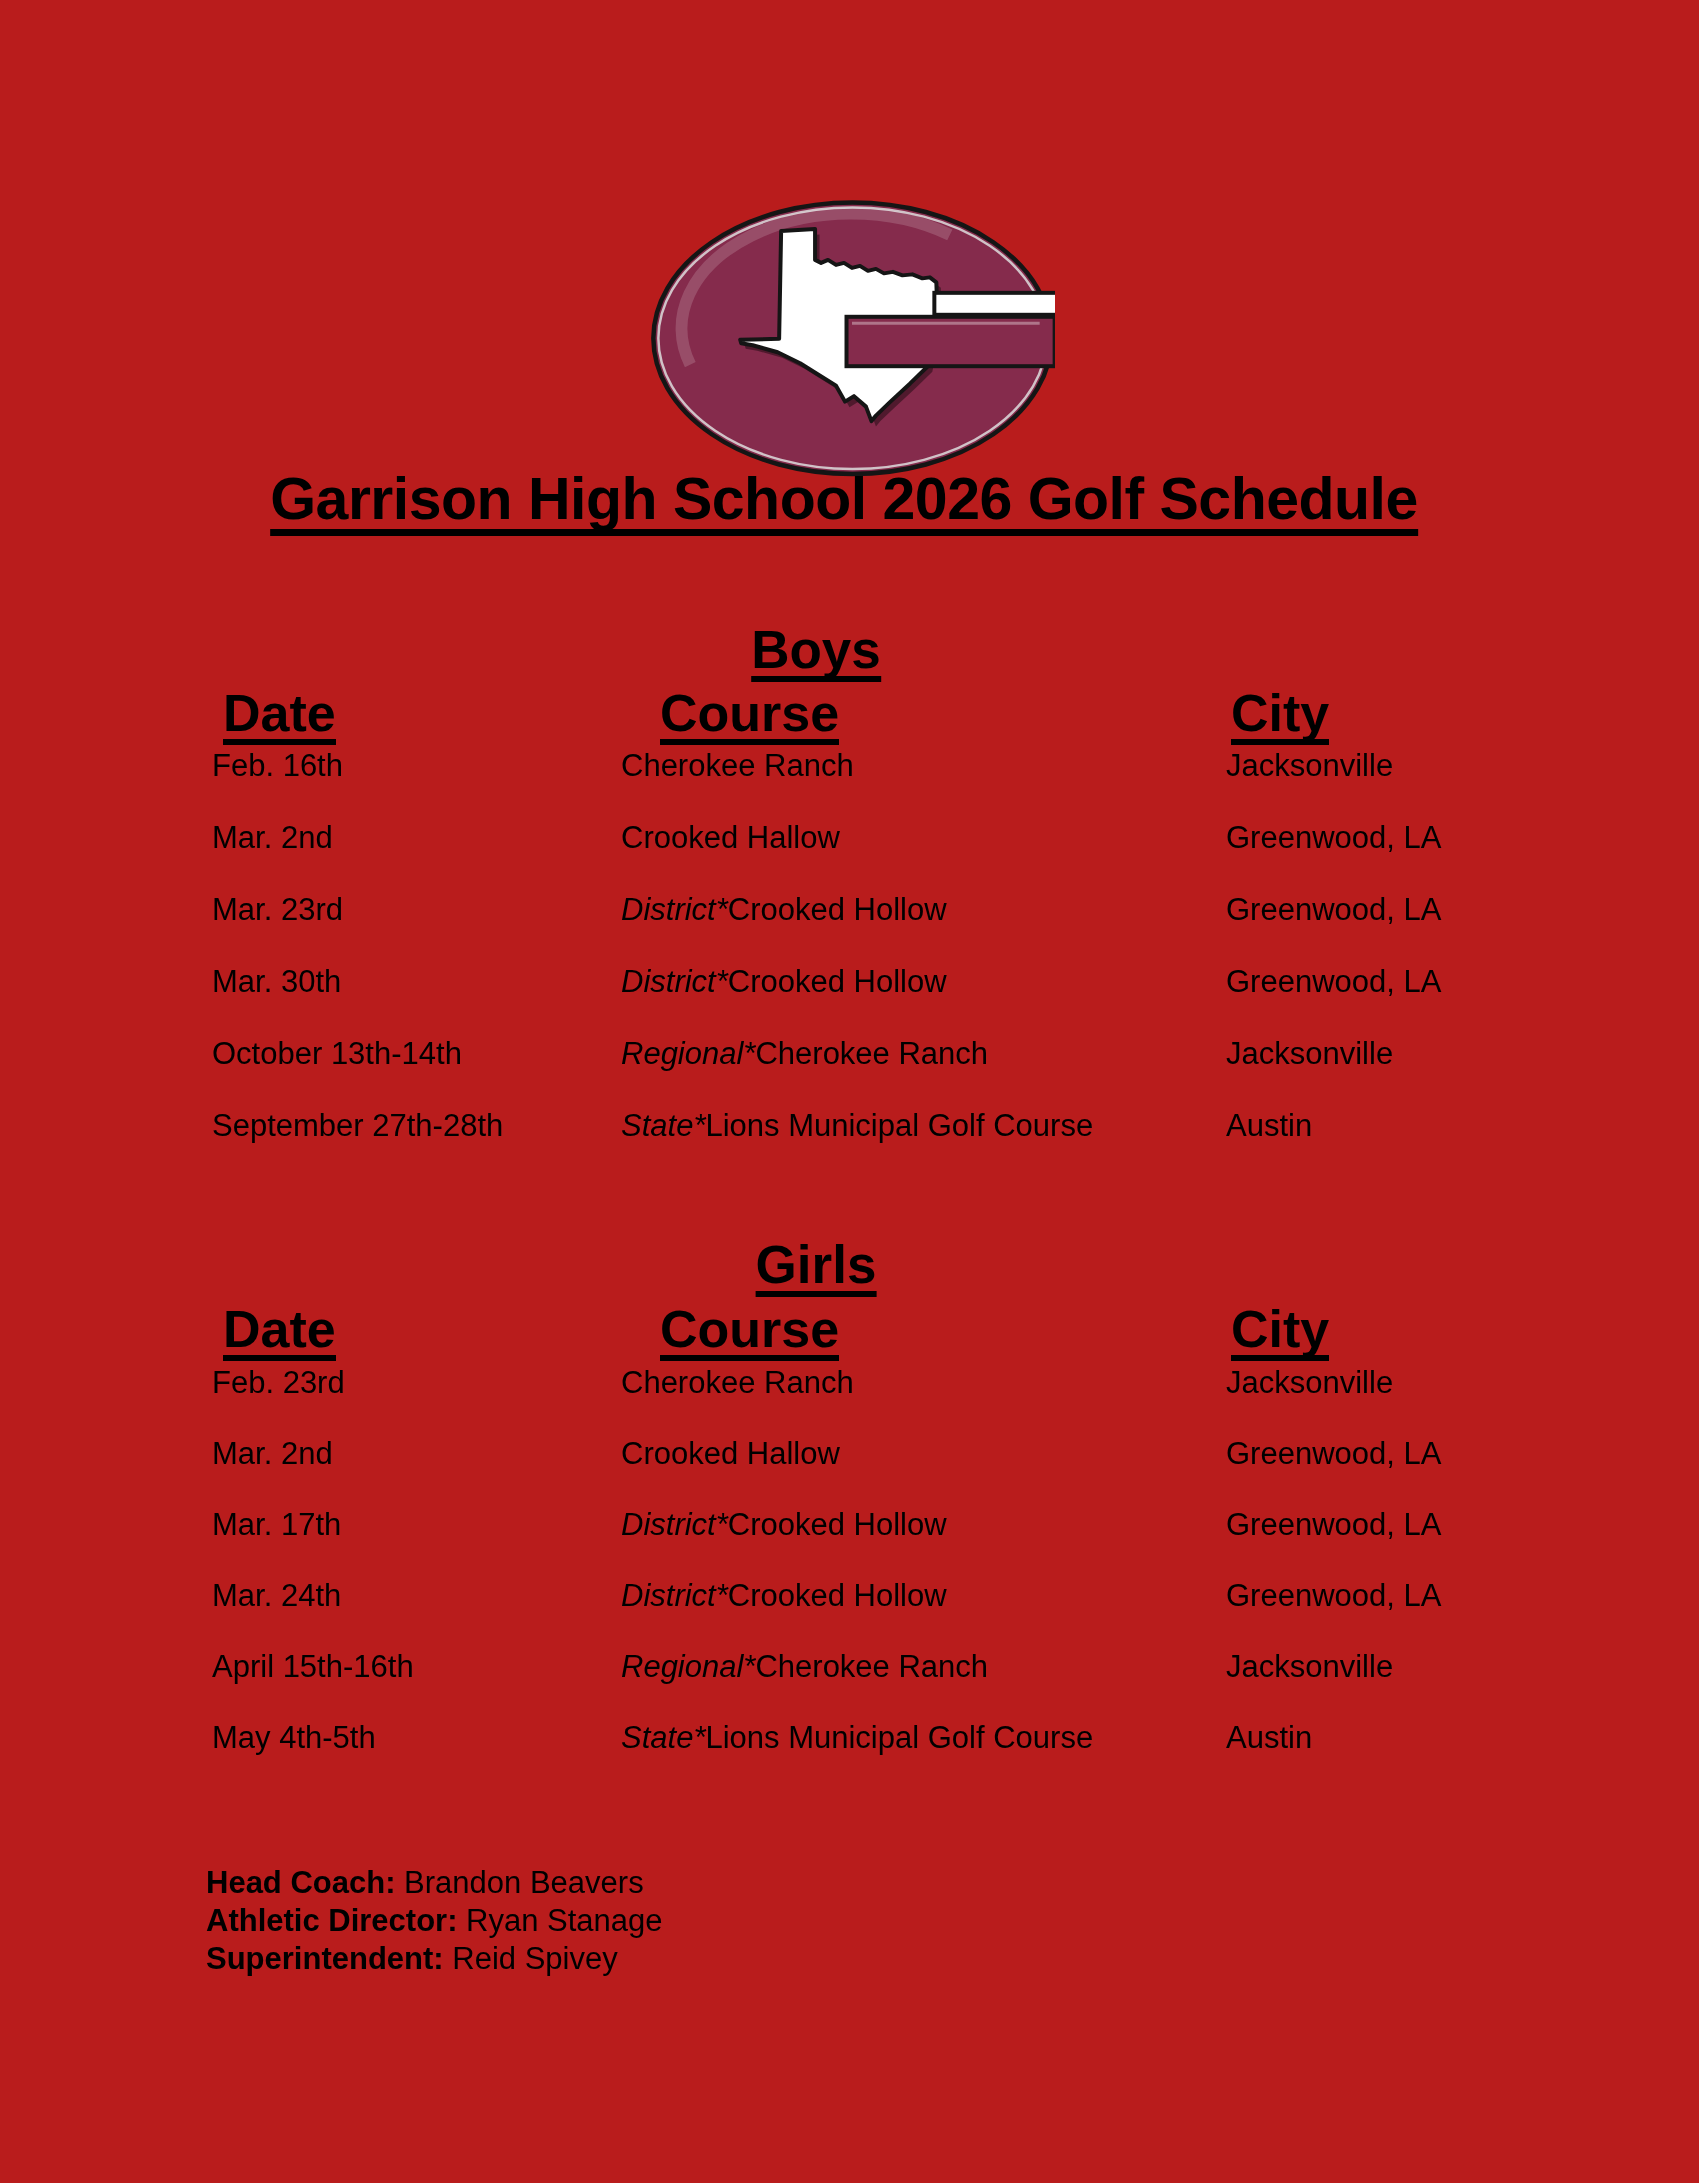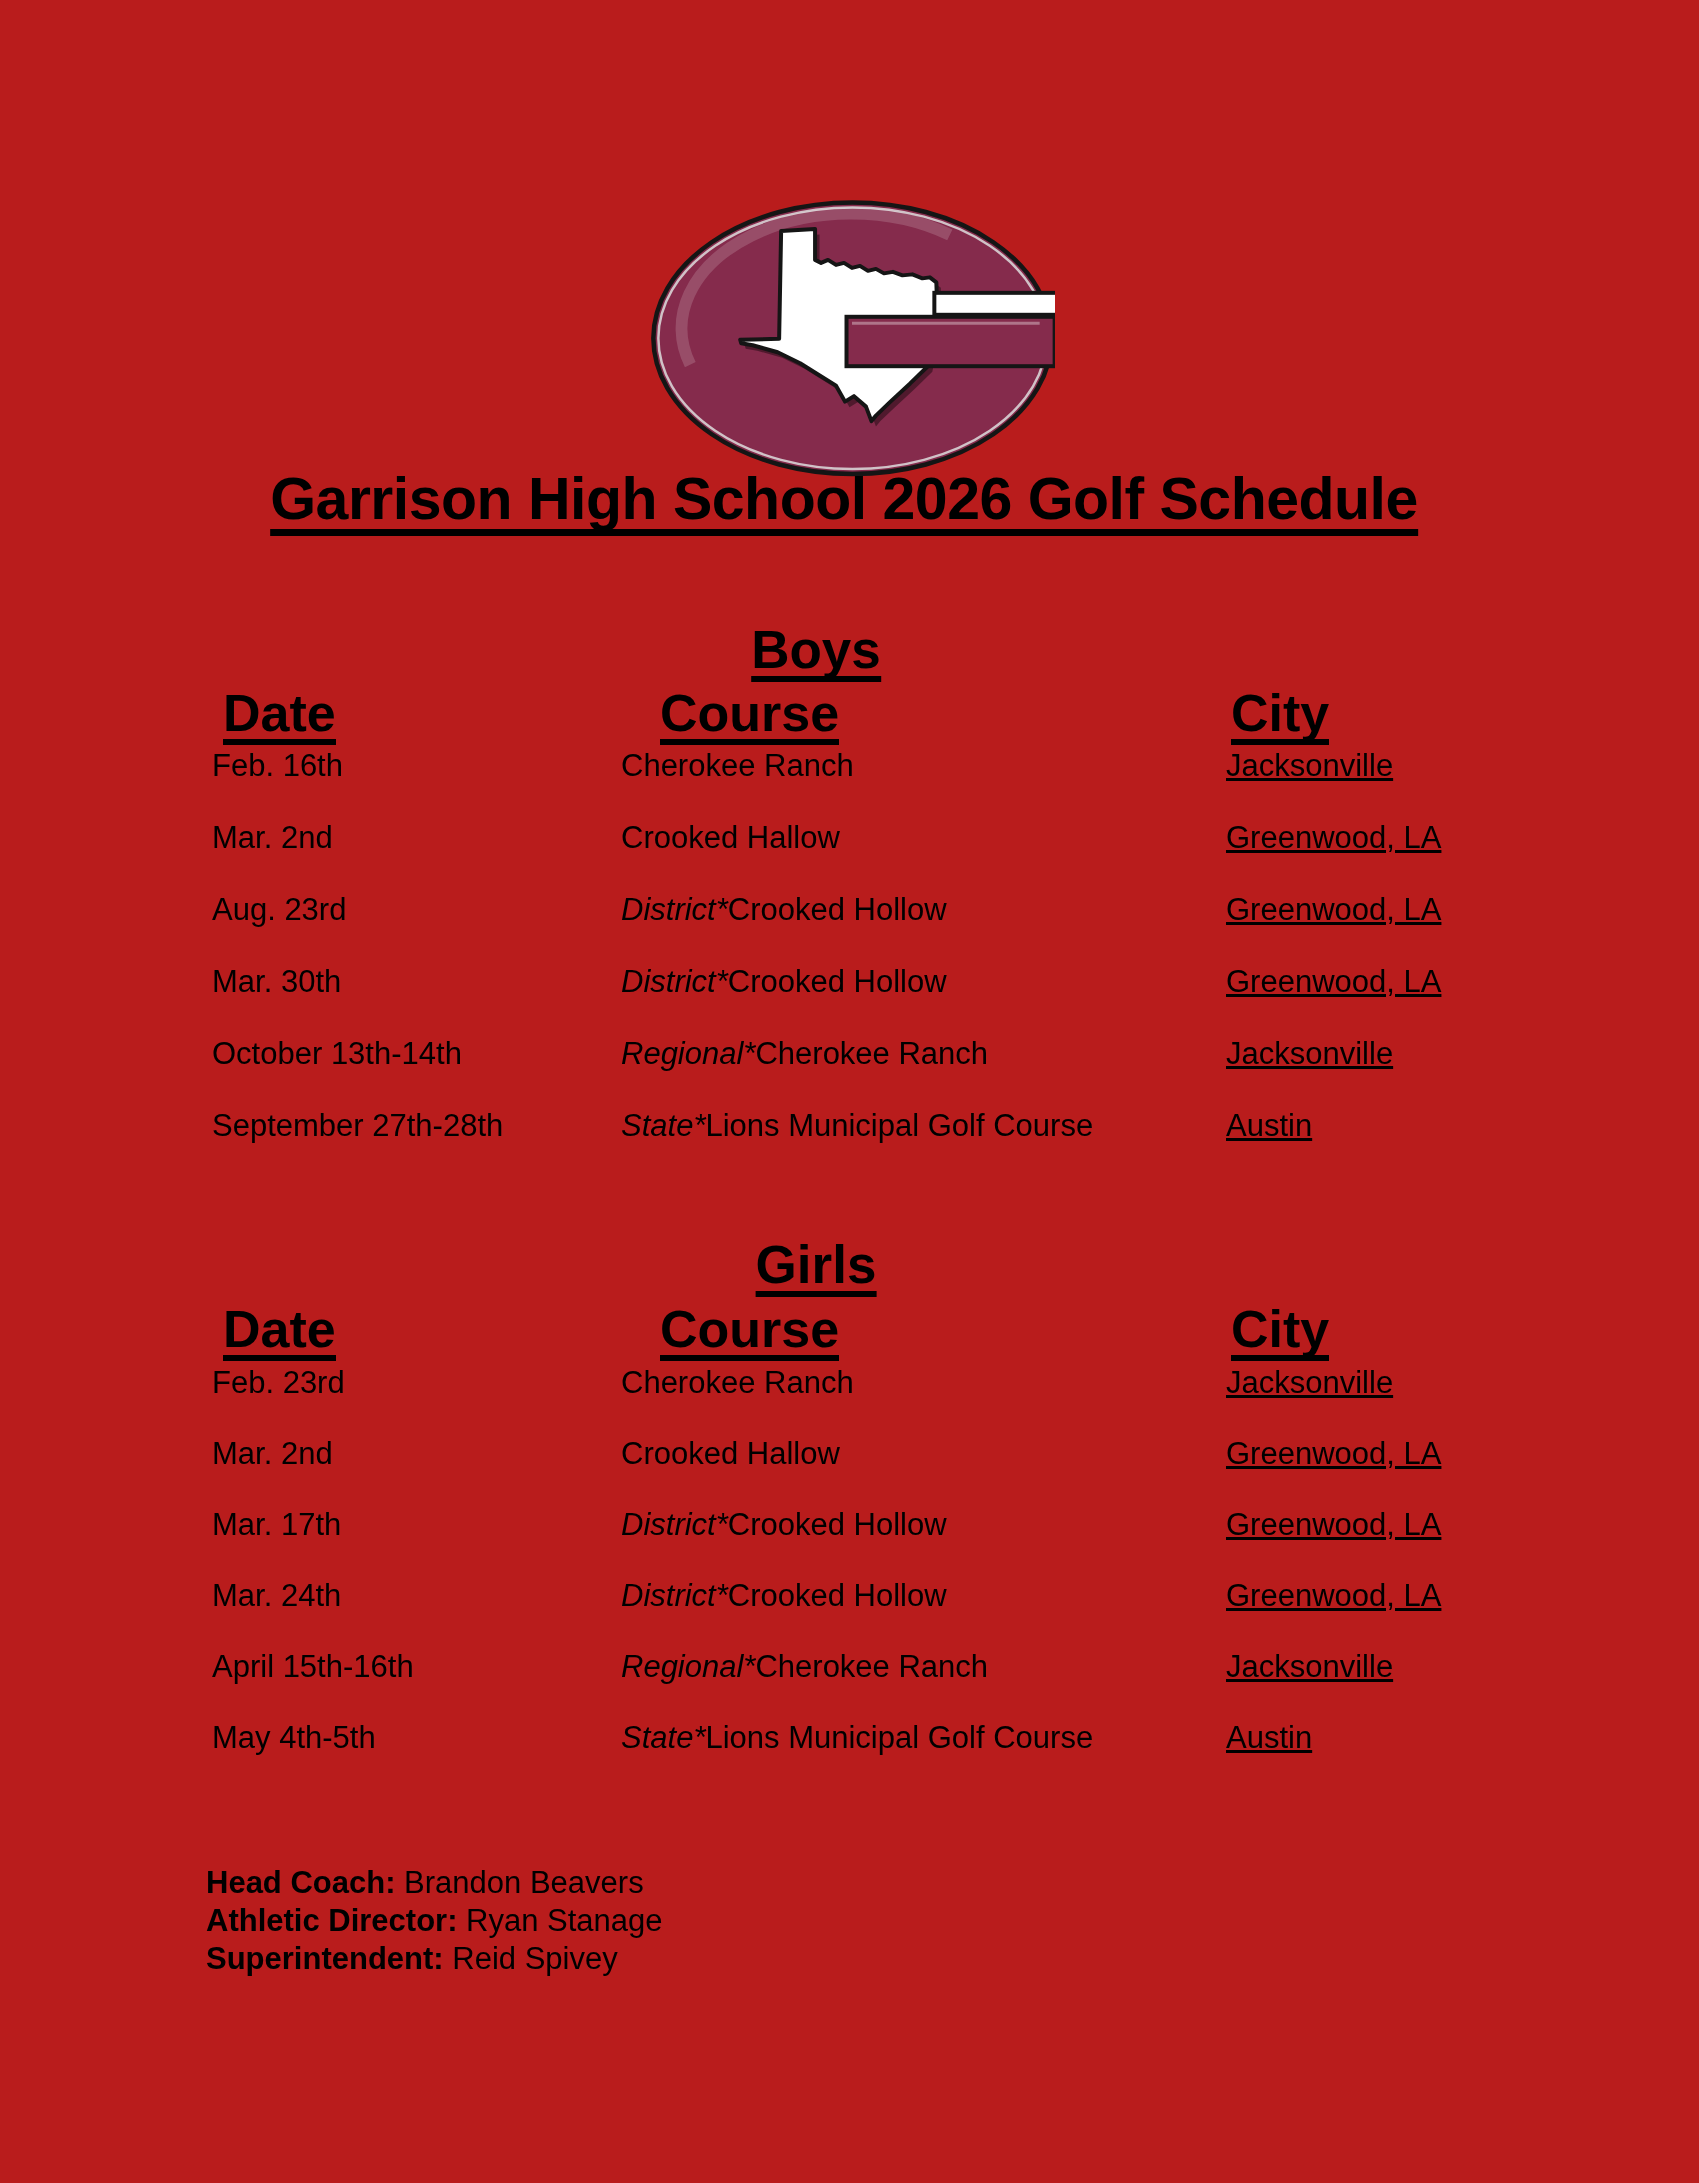--- a/index.html
+++ b/index.html
@@ -41,21 +41,21 @@
   #girls-hdr-row{top:1303px;}
   .hdr-date{left:223px;}
   .hdr-course{left:660px;}
   .hdr-city{left:1231px;}
 
   
   .t-row{left:16px;width:100%;height:37px;font-size:31px;line-height:1;}
   .t-row span{position:absolute;white-space:nowrap;}
   .c-date{left:196px;}
   .c-course{left:605px;}
-  .c-city{left:1210px;text-decoration:underline;}
+  .c-city{left:1210px;}
   .course-prefix{font-style:italic;}
 
   
   .foot-line{left:206px;font-size:31px;line-height:1;white-space:nowrap;}
   .foot-line b{font-weight:bold;}
 </style>
 </head>
 <body>
 
 <div id="page">
@@ -94,21 +94,21 @@
     <span class="c-date">Feb. 16th</span>
     <span class="c-course"><i class="course-prefix"></i><span>Cherokee Ranch</span></span>
     <span class="c-city">Jacksonville</span>
   </div>
   <div class="abs t-row" style="top:822px">
     <span class="c-date">Mar. 2nd</span>
     <span class="c-course"><i class="course-prefix"></i><span>Crooked Hallow</span></span>
     <span class="c-city">Greenwood, LA</span>
   </div>
   <div class="abs t-row" style="top:894px">
-    <span class="c-date">Aug. 23rd</span>
+    <span class="c-date">Mar. 23rd</span>
     <span class="c-course"><i class="course-prefix">District*</i><span> Crooked Hollow</span></span>
     <span class="c-city">Greenwood, LA</span>
   </div>
   <div class="abs t-row" style="top:966px">
     <span class="c-date">Mar. 30th</span>
     <span class="c-course"><i class="course-prefix">District*</i><span> Crooked Hollow</span></span>
     <span class="c-city">Greenwood, LA</span>
   </div>
   <div class="abs t-row" style="top:1038px">
     <span class="c-date">October 13th-14th</span>

